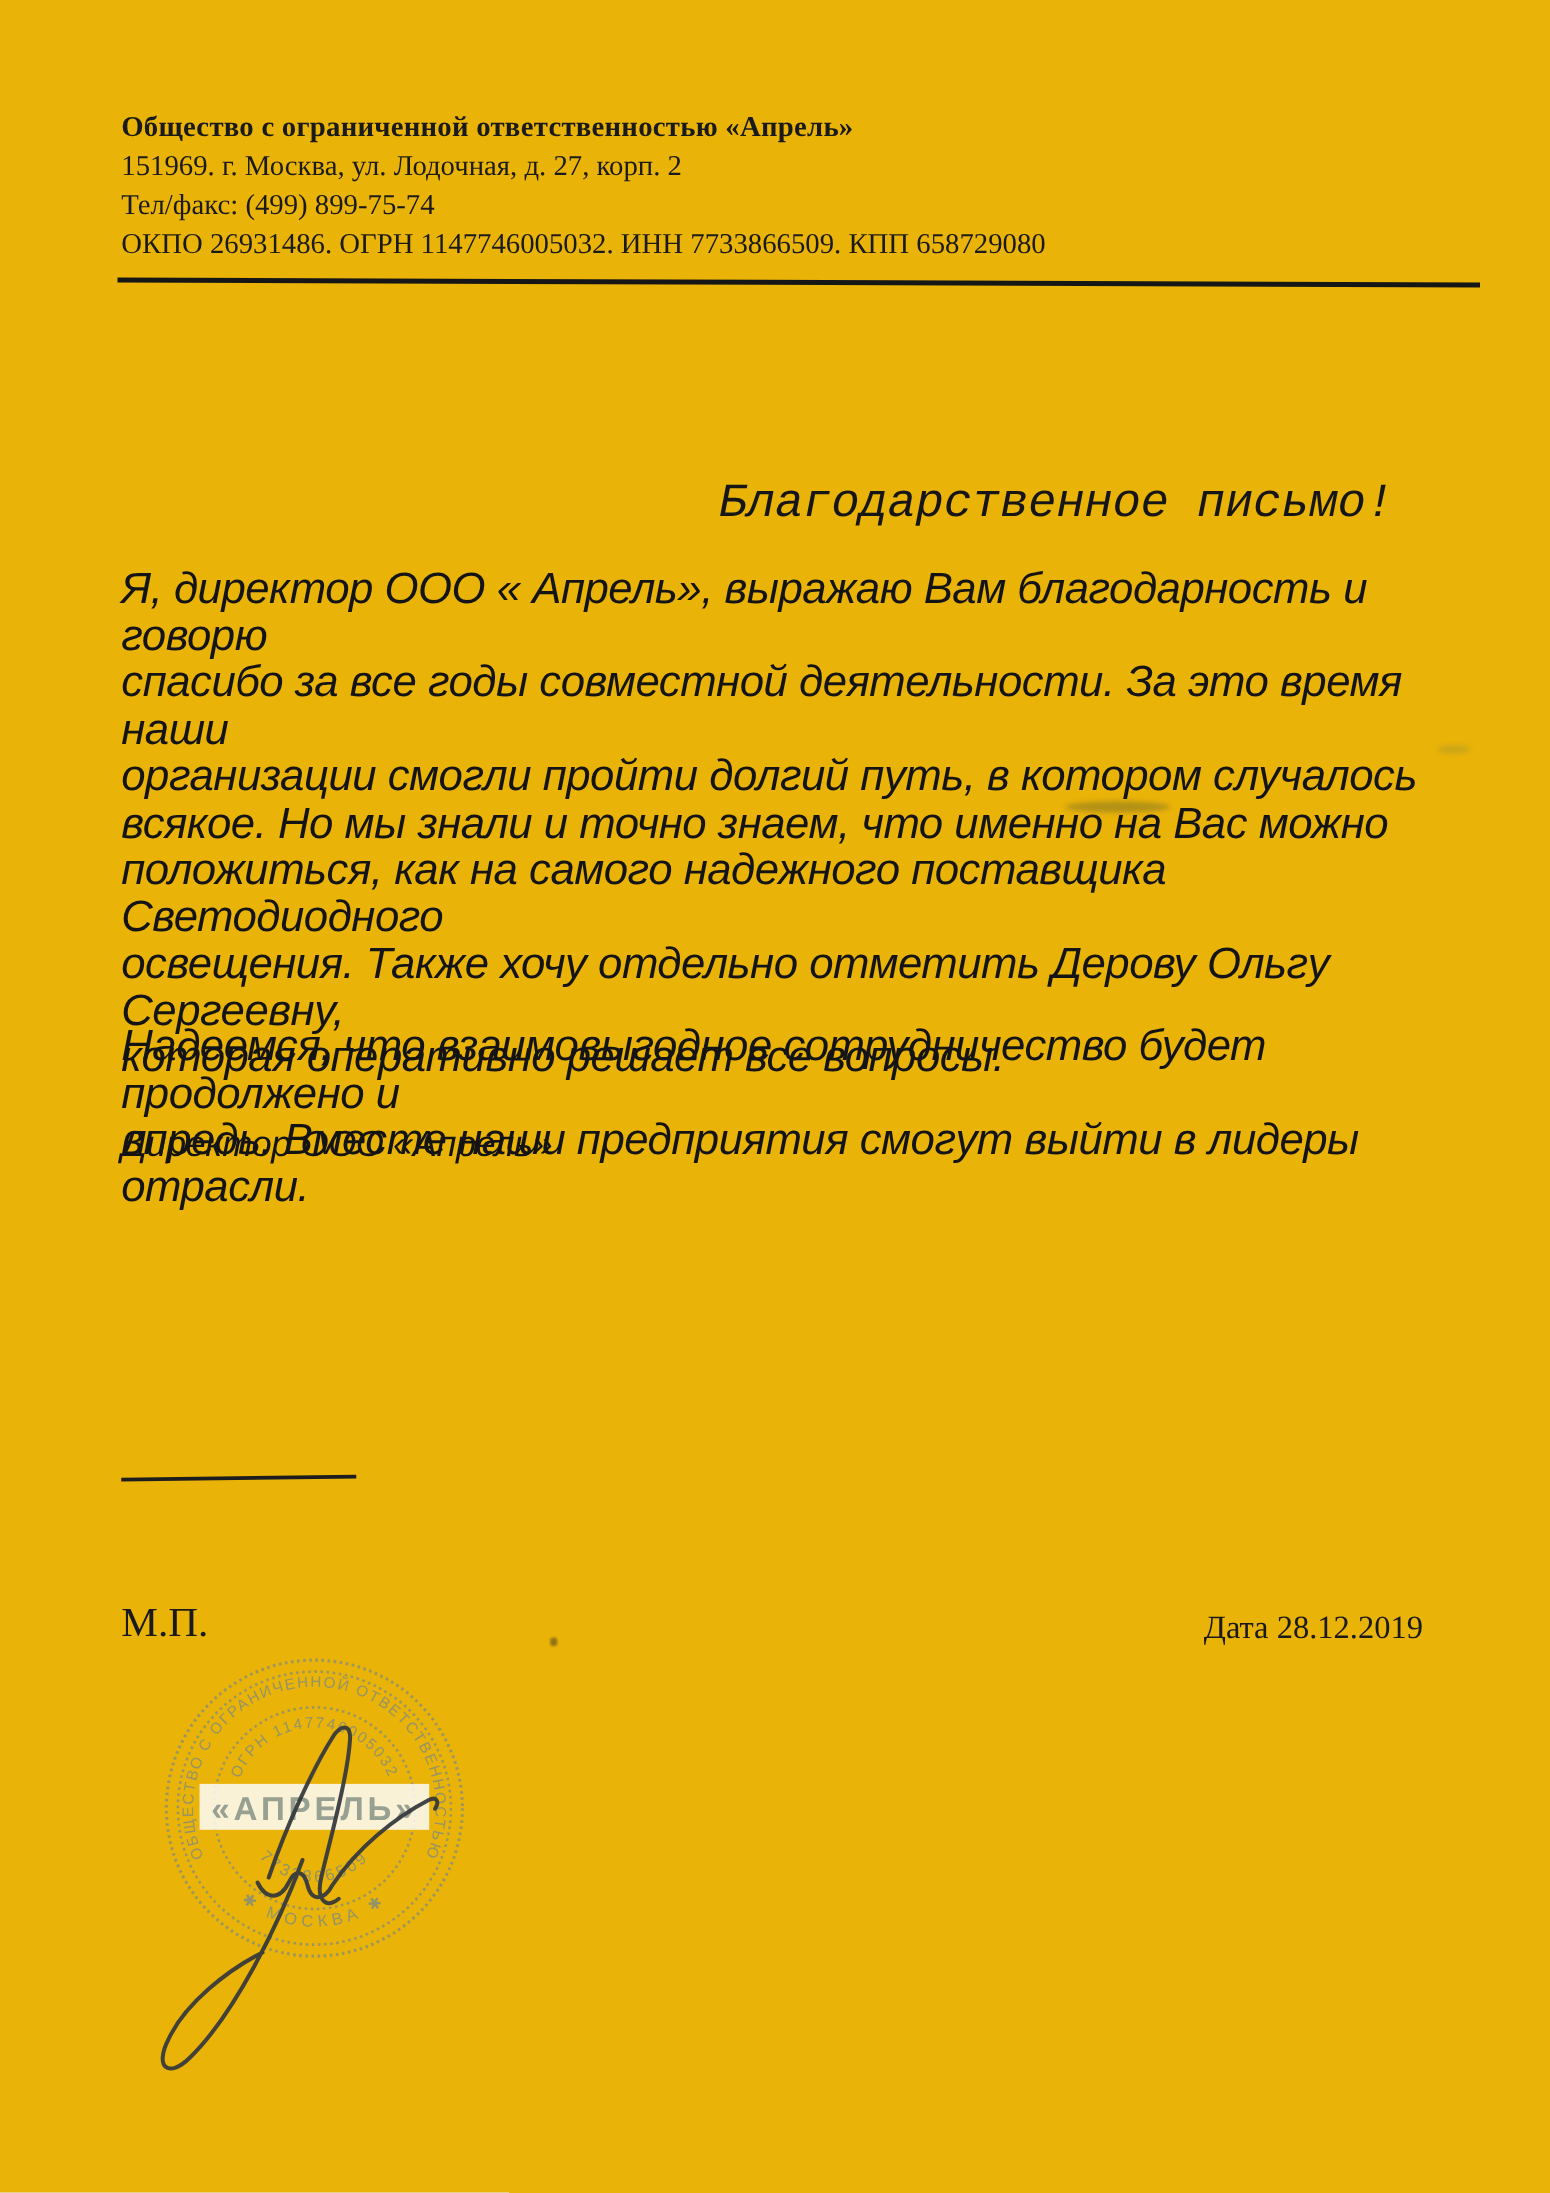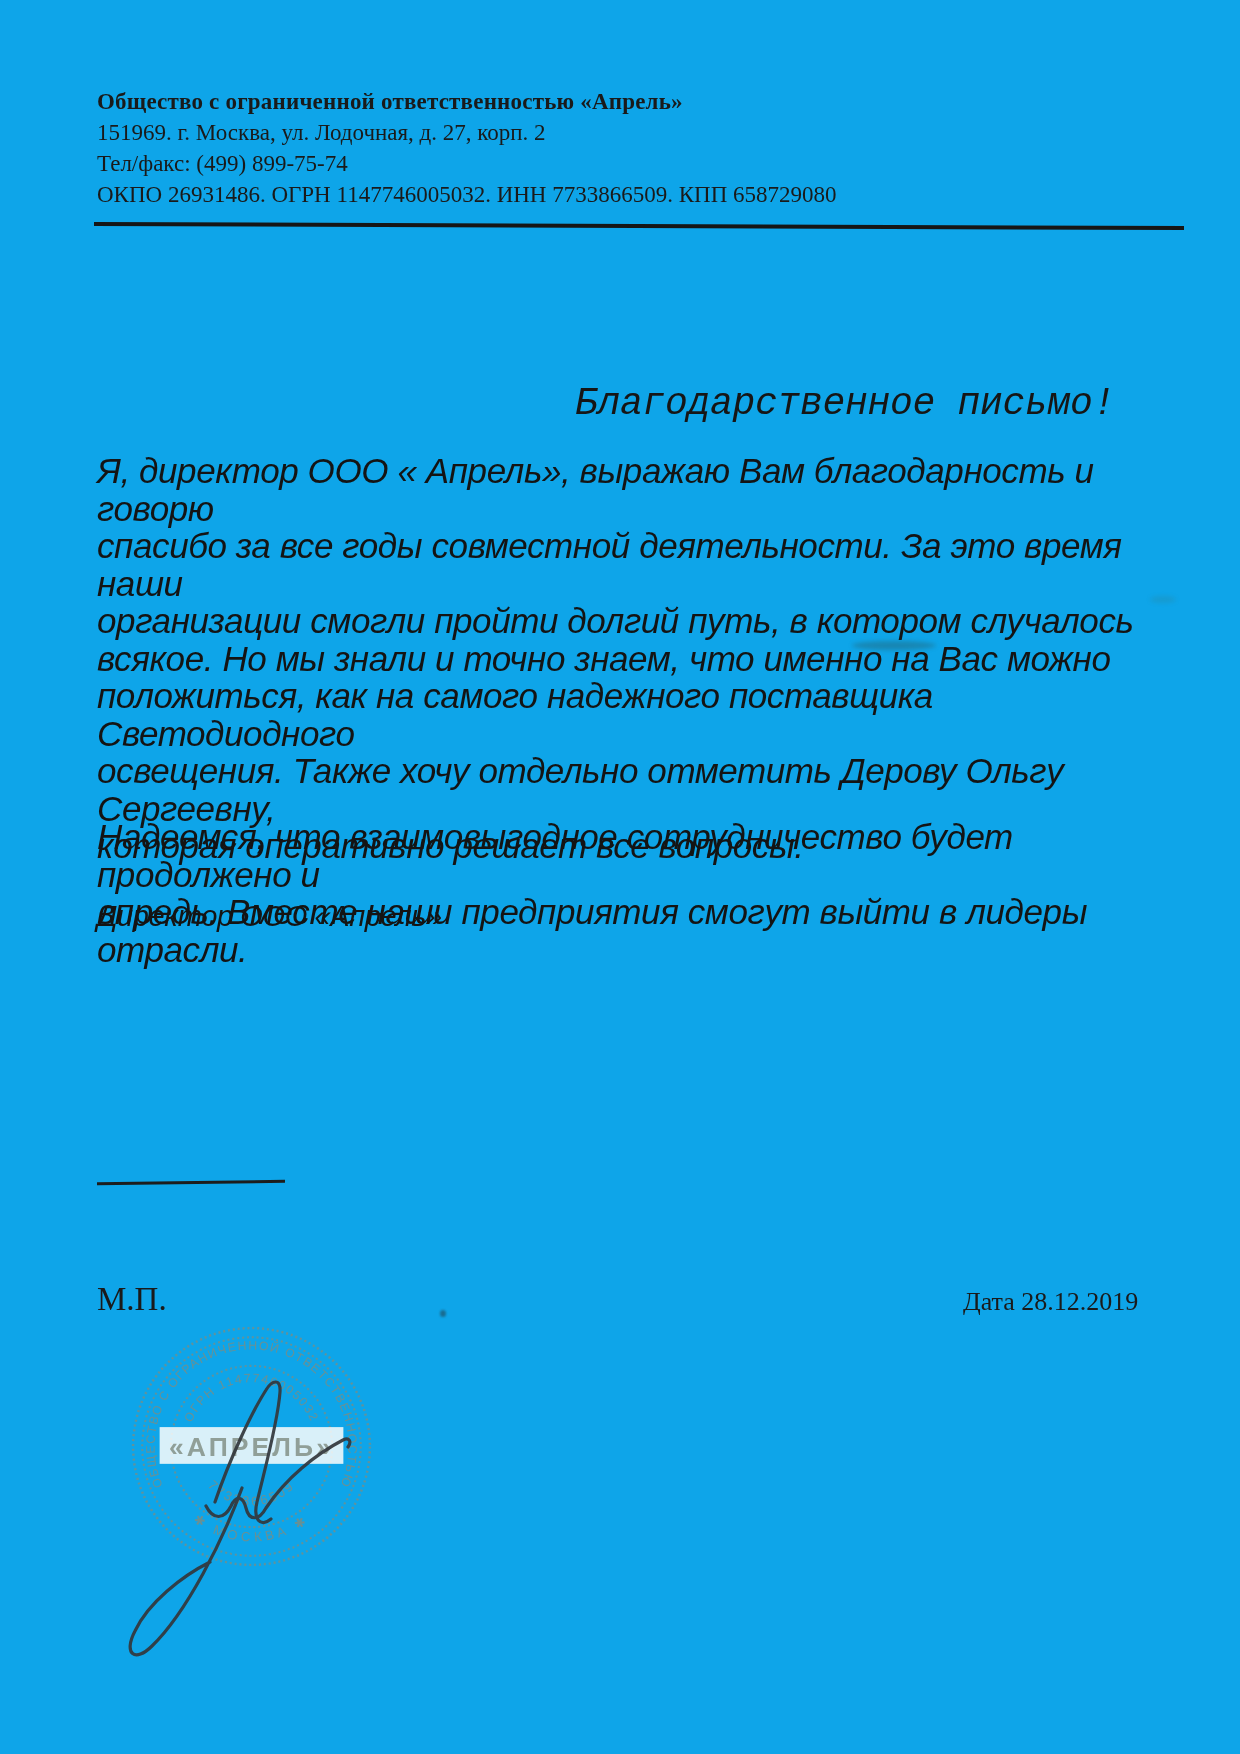--- a/index.html
+++ b/index.html
@@ -1,20 +1,20 @@
 <!DOCTYPE html>
 <html><head>
 <meta charset="utf-8">
 <style>
   html,body{margin:0;padding:0;background:#e8e8e8;}
   .page{
     position:relative;
     width:1240px;height:1754px;
     margin:0 auto;
-    background:#0ea5e9;
+    background:#eab308;
     overflow:hidden;
     font-family:"Liberation Serif", serif;
     color:#1c1c1c;
   }
   
   .letterhead{
     position:absolute;left:97px;top:86px;width:1060px;
     font-size:23px;line-height:31px;color:#1a1a1a;
   }
   .letterhead .company{font-weight:bold;letter-spacing:.2px;}

